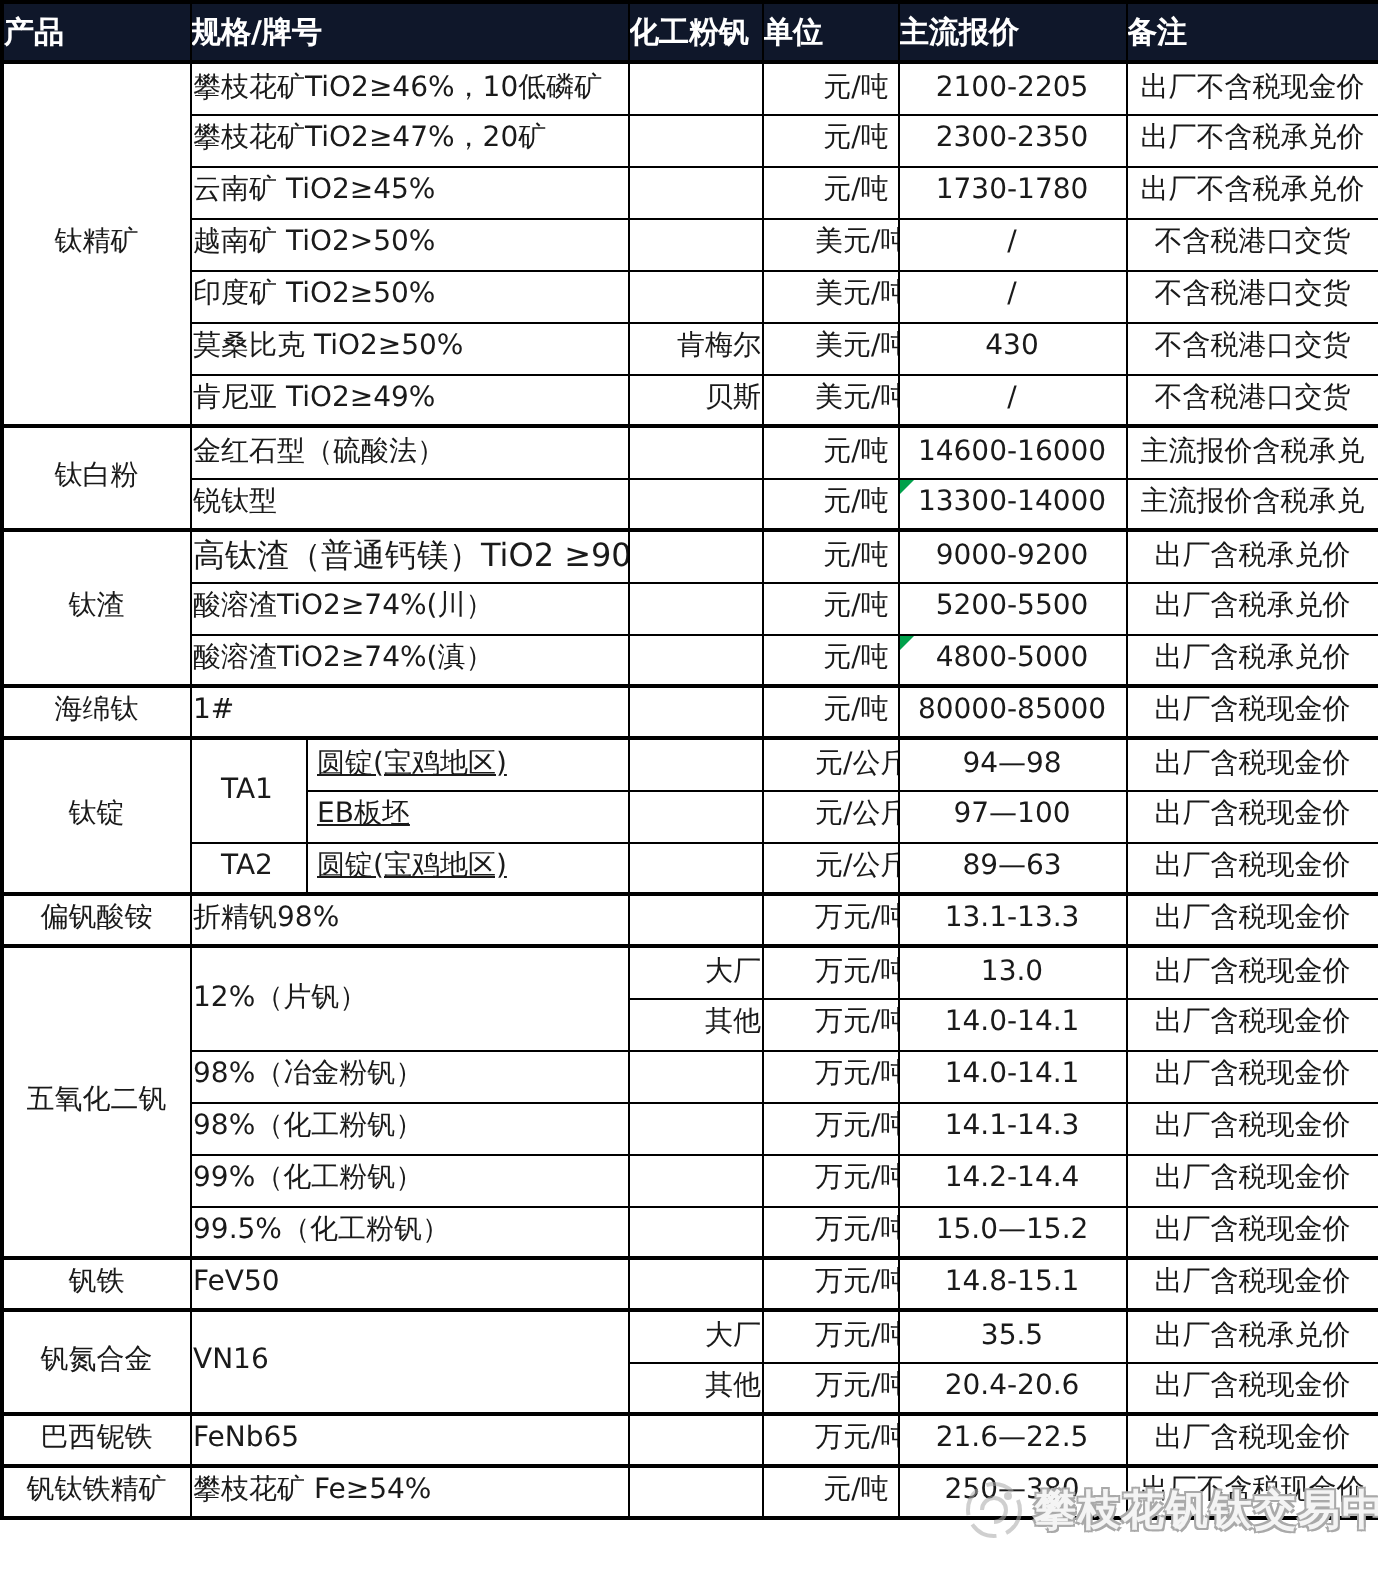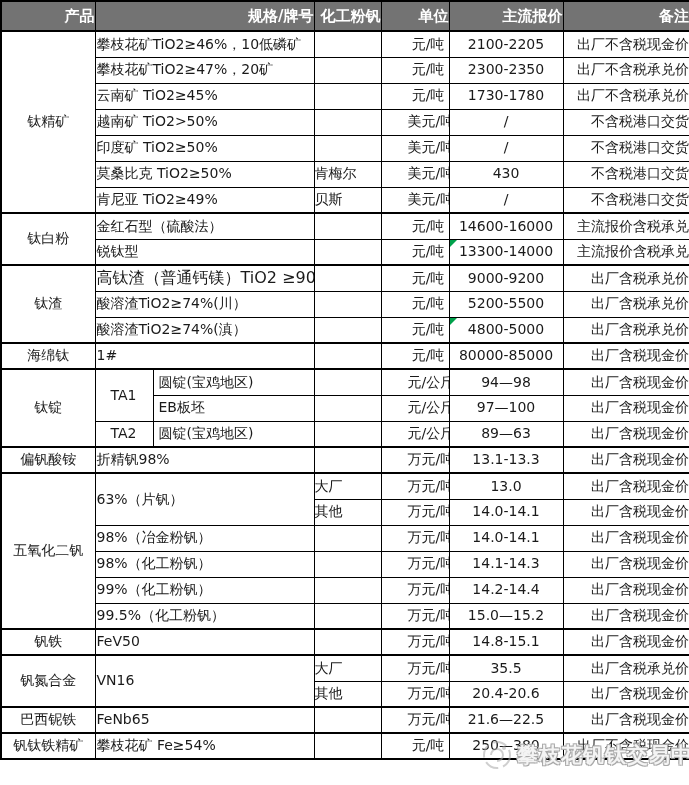--- a/index.html
+++ b/index.html
@@ -20,39 +20,39 @@
   }
   .price-table th, .price-table td {
     border: 1px solid #000;
     overflow: hidden;
     white-space: nowrap;
     font-size: 14px;
     color: #1a1a1a;
     line-height: 1.1;
   }
   .price-table thead th {
-    background: #737373;
+    background: #0f172a;
     color: #ffffff;
     font-weight: bold;
     font-size: 15px;
     height: 30px;
-    text-align: right;
+    text-align: left;
     border-bottom: 2px solid #000;
   }
   .price-table td { height: 26px; }
   tr.group-start td { border-top: 2px solid #000; }
   .c-product { text-align: center; }
   .c-grade   { text-align: left; padding-left: 15px; }
-  .c-form    { text-align: left; padding-left: 5px; }
+  .c-form    { text-align: left; padding-left: 5px; text-decoration: underline; }
   .c-spec    { text-align: left; padding-left: 1px; }
   .c-spec.small { font-size: 16px; }
-  .c-producer{ text-align: left; }
+  .c-producer{ text-align: right; }
   .c-unit    { text-align: center; padding-left: 26px; }
   .c-price   { text-align: center; position: relative; }
-  .c-note    { text-align: right; padding-left: 0; font-family: Liberation Serif, serif; }
+  .c-note    { text-align: center; padding-left: 0; font-family: Liberation Serif, serif; }
   .flag {
     position: absolute;
     top: 0; left: 0;
     width: 0; height: 0;
     border-top: 7px solid #00A14B;
     border-right: 7px solid transparent;
   }
   .watermark {
     position: absolute;
     left: 480px;
@@ -224,21 +224,21 @@
         <tr class="group-start">
           <td class="c-product">偏钒酸铵</td>
           <td class="c-spec" colspan="2">折精钒98%</td>
           <td class="c-producer"></td>
           <td class="c-unit">万元/吨</td>
           <td class="c-price">13.1-13.3</td>
           <td class="c-note">出厂含税现金价</td>
         </tr>
         <tr class="group-start">
           <td class="c-product" rowspan="6">五氧化二钒</td>
-          <td class="c-spec" colspan="2" rowspan="2">63%（片钒）</td>
+          <td class="c-spec" colspan="2" rowspan="2">12%（片钒）</td>
           <td class="c-producer">大厂</td>
           <td class="c-unit">万元/吨</td>
           <td class="c-price">13.0</td>
           <td class="c-note">出厂含税现金价</td>
         </tr>
         <tr>
           <td class="c-producer">其他</td>
           <td class="c-unit">万元/吨</td>
           <td class="c-price">14.0-14.1</td>
           <td class="c-note">出厂含税现金价</td>

